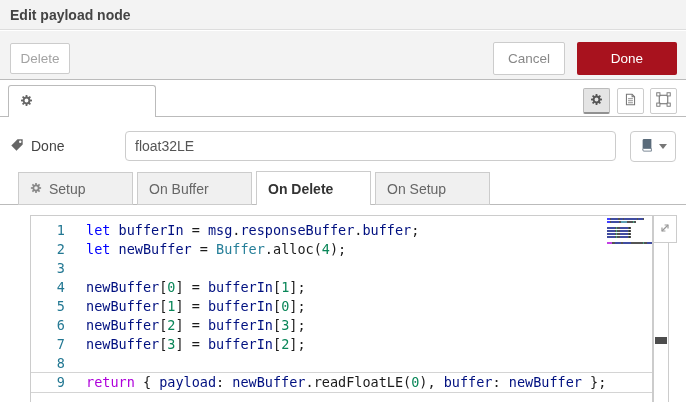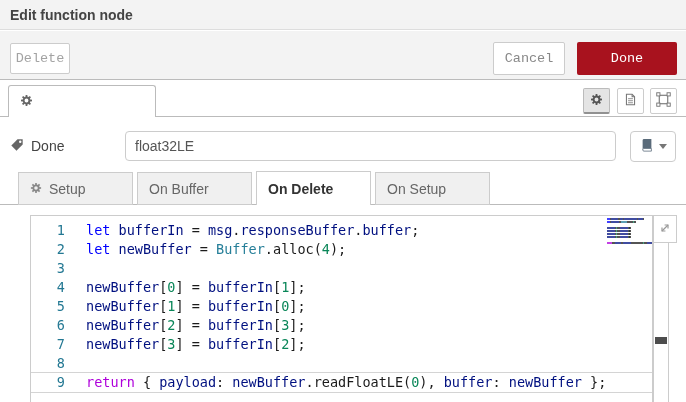--- a/index.html
+++ b/index.html
@@ -10,21 +10,21 @@
   }
   
   #header {
     position:absolute; left:0; top:0; width:686px; height:30px;
     background:#f3f3f3; border-bottom:1px solid #ddd;
     font-size:14px; font-weight:bold; color:#444; line-height:30px; padding-left:10px;
   }
   
   #btnrow {
     position:absolute; left:0; top:31px; width:686px; height:49px;
-    background:#f3f3f3; border-bottom:1px solid #bbb;font-family:Liberation Mono, monospace;
+    background:#f3f3f3; border-bottom:1px solid #bbb;
   }
   .btn {
     position:absolute; font-size:13.5px; text-align:center; border-radius:2px; cursor:pointer;
   }
   #delete-btn {
     left:10px; top:12px; width:60px; height:31px; line-height:29px;
     background:#fff; border:1px solid #ccc; color:#a3a3a3;
   }
   #cancel-btn {
     left:493px; top:11px; width:72px; height:33px; line-height:31px;
@@ -113,21 +113,21 @@
   }
   #scroll-track {
     position:absolute; left:653px; top:243px; width:16px; height:159px;
     background:#fff; border-left:1px solid #ccc; border-right:1px solid #ccc;
   }
   #scroll-thumb { position:absolute; left:2px; top:94px; width:12px; height:7px; background:#4d4d4d; }
 </style>
 </head>
 <body>
 
-<div id="header">Edit function node</div>
+<div id="header">Edit payload node</div>
 
 <div id="btnrow">
   <div class="btn" id="delete-btn">Delete</div>
   <div class="btn" id="done-btn" style="background: rgb(168, 18, 30);">Done</div>
   <div class="btn" id="cancel-btn">Cancel</div>
 </div>
 
 <div id="props-border"></div>
 <div id="props-tab">
   <span>

